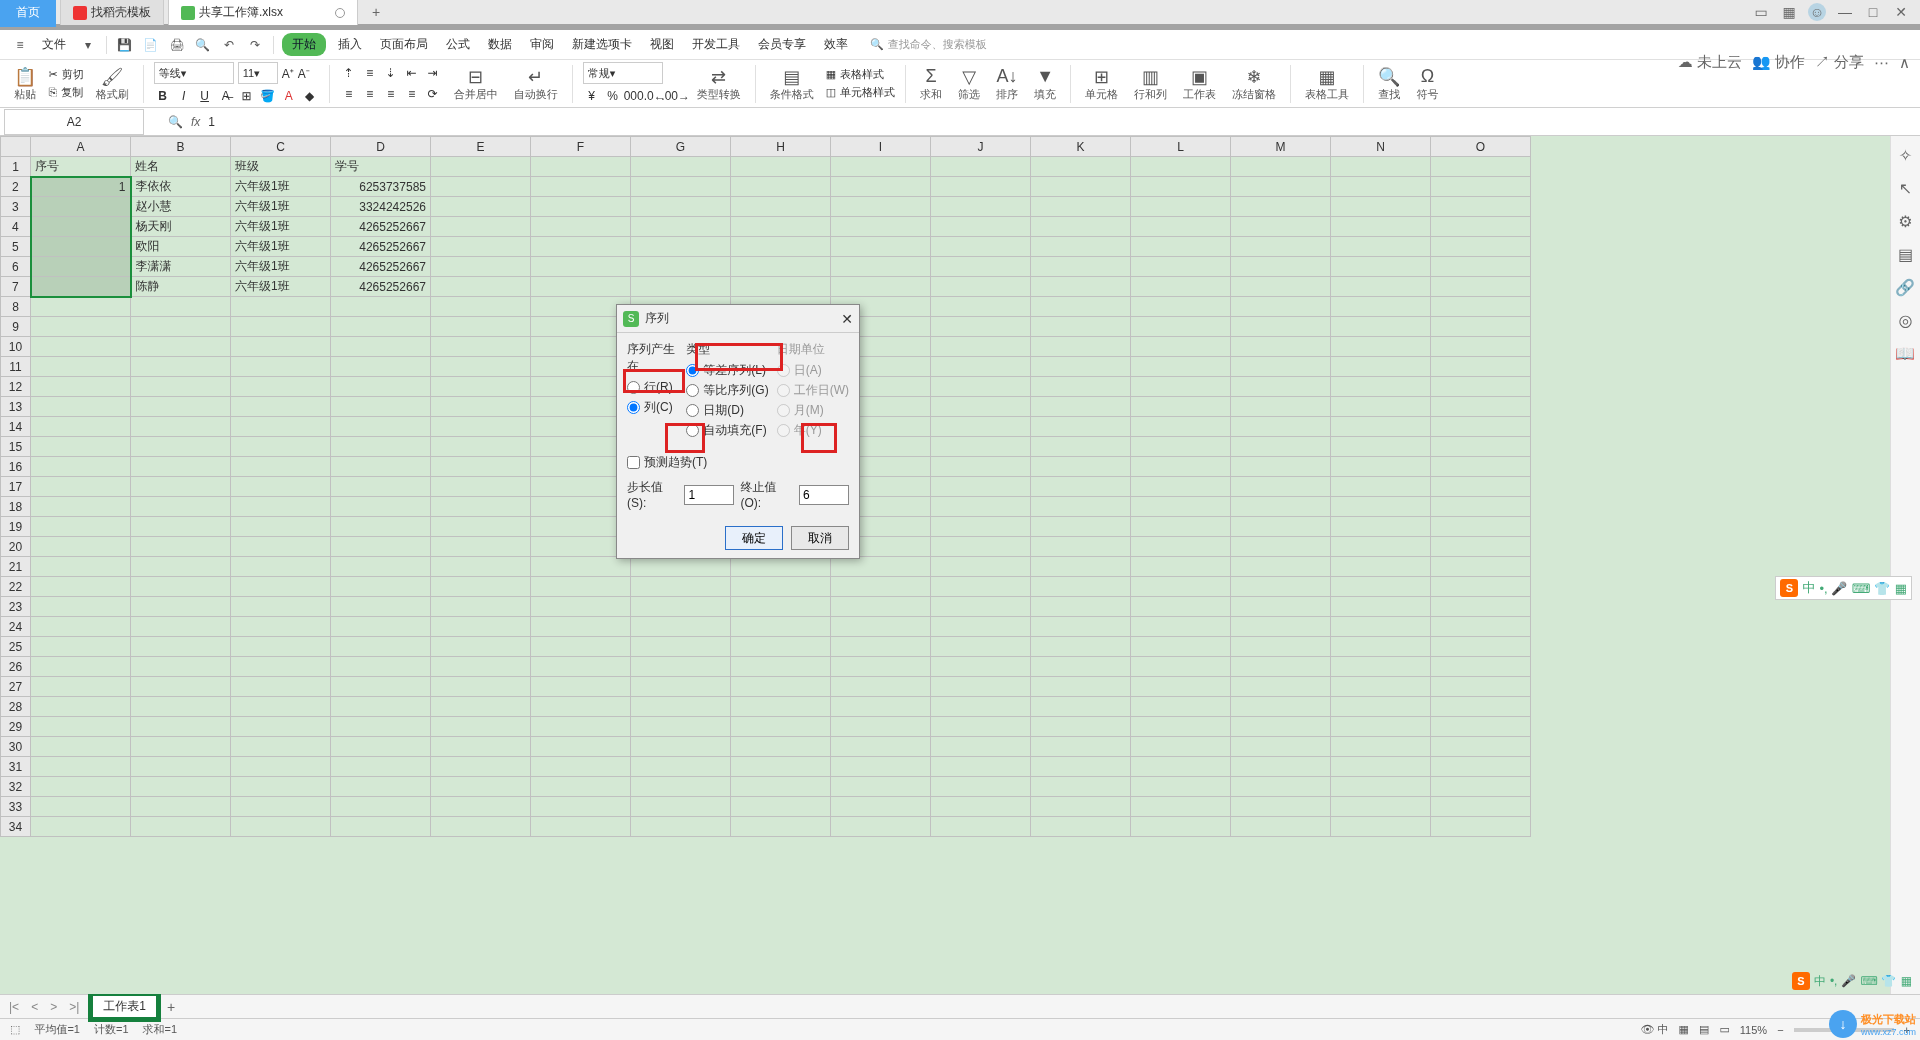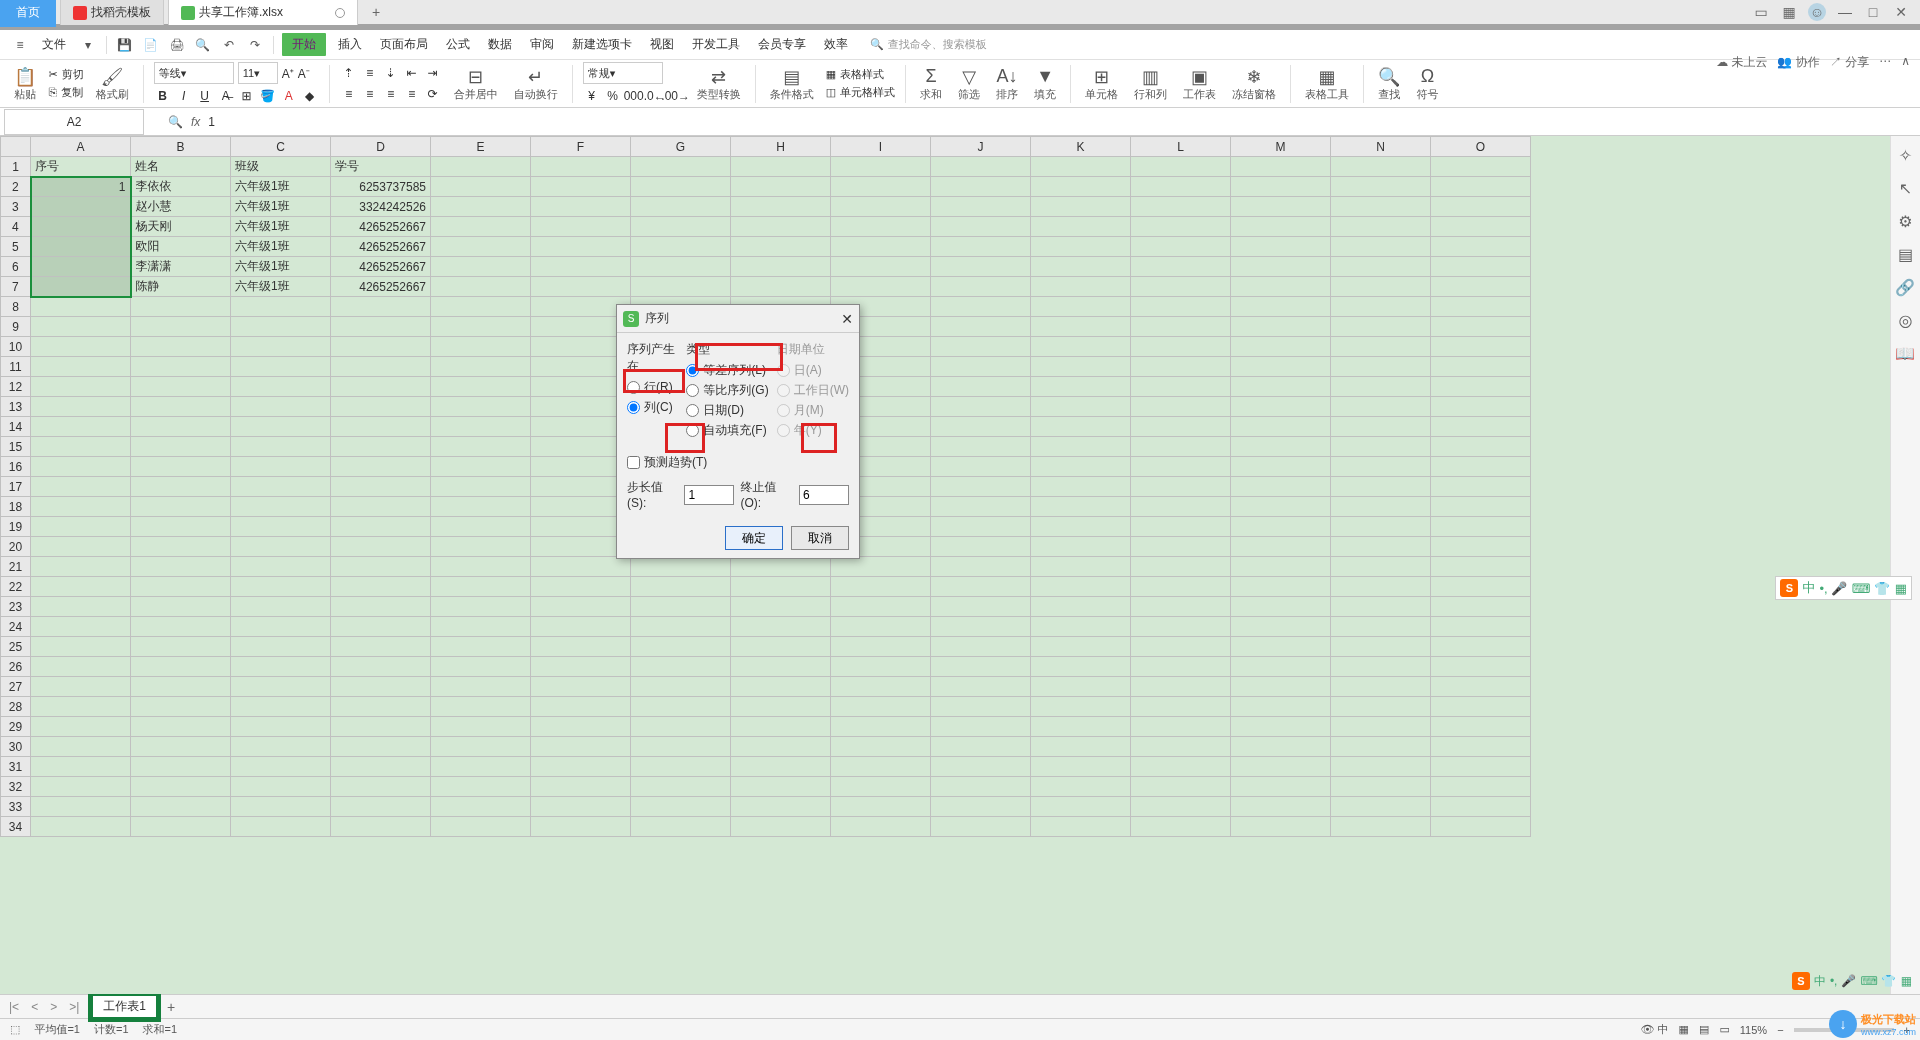--- a/index.html
+++ b/index.html
@@ -14,23 +14,23 @@
 .tab-add { width: 20px; height: 20px; display: flex; align-items: center; justify-content: center; margin-left: 8px; color: #666; font-size: 14px; }
 .tab-circle { width: 10px; height: 10px; border: 1px solid #999; border-radius: 50%; margin-left: 48px; }
 .title-right { margin-left: auto; display: flex; align-items: center; gap: 10px; padding-right: 10px; color: #666; }
 .title-right span { width: 18px; height: 18px; display: inline-flex; align-items: center; justify-content: center; font-size: 14px; }
 
 
 .menubar { height: 30px; background: #fff; display: flex; align-items: center; padding: 0 10px; gap: 6px; border-bottom: 1px solid #e0e0e0; }
 .menu-icon { width: 20px; height: 20px; display: inline-flex; align-items: center; justify-content: center; color: #555; }
 .menu-sep { width: 1px; height: 18px; background: #ddd; margin: 0 2px; }
 .menu-item { padding: 2px 6px; font-size: 12px; color: #333; }
-.menu-item.active { background: #52b956; color: #701a75; border-radius: 1px; padding: 3px 10px; }
+.menu-item.active { background: #52b956; color: #0f172a; border-radius: 9px; padding: 3px 10px; }
 .menu-search { margin-left: 10px; display: flex; align-items: center; gap: 4px; color: #999; font-size: 11px; }
-.menu-right { margin-left: auto; display: flex; align-items: flex-start; gap: 10px; color: #666; font-size: 12px; margin-top: 36px; }
+.menu-right { margin-left: auto; display: flex; align-items: flex-end; gap: 10px; color: #666; font-size: 15px; margin-top: 36px; }
 
 
 .ribbon { height: 48px; background: #fff; display: flex; align-items: center; padding: 0 10px; border-bottom: 1px solid #d0d0d0; gap: 8px; }
 .rib-grp { display: flex; flex-direction: column; align-items: center; gap: 1px; font-size: 11px; color: #555; padding: 0 4px; }
 .rib-grp .ic { font-size: 18px; color: #555; height: 20px; }
 .rib-sep { width: 1px; height: 38px; background: #e0e0e0; margin: 0 2px; }
 .rib-row { display: flex; gap: 4px; align-items: center; }
 .rib-small { display: flex; flex-direction: column; gap: 3px; font-size: 11px; }
 .rib-small .r { display: flex; align-items: center; gap: 4px; }
 .rib-sel { border: 1px solid #ccc; height: 20px; padding: 10px 4px; display: flex; align-items: center; font-size: 11px; background: #fff; }

